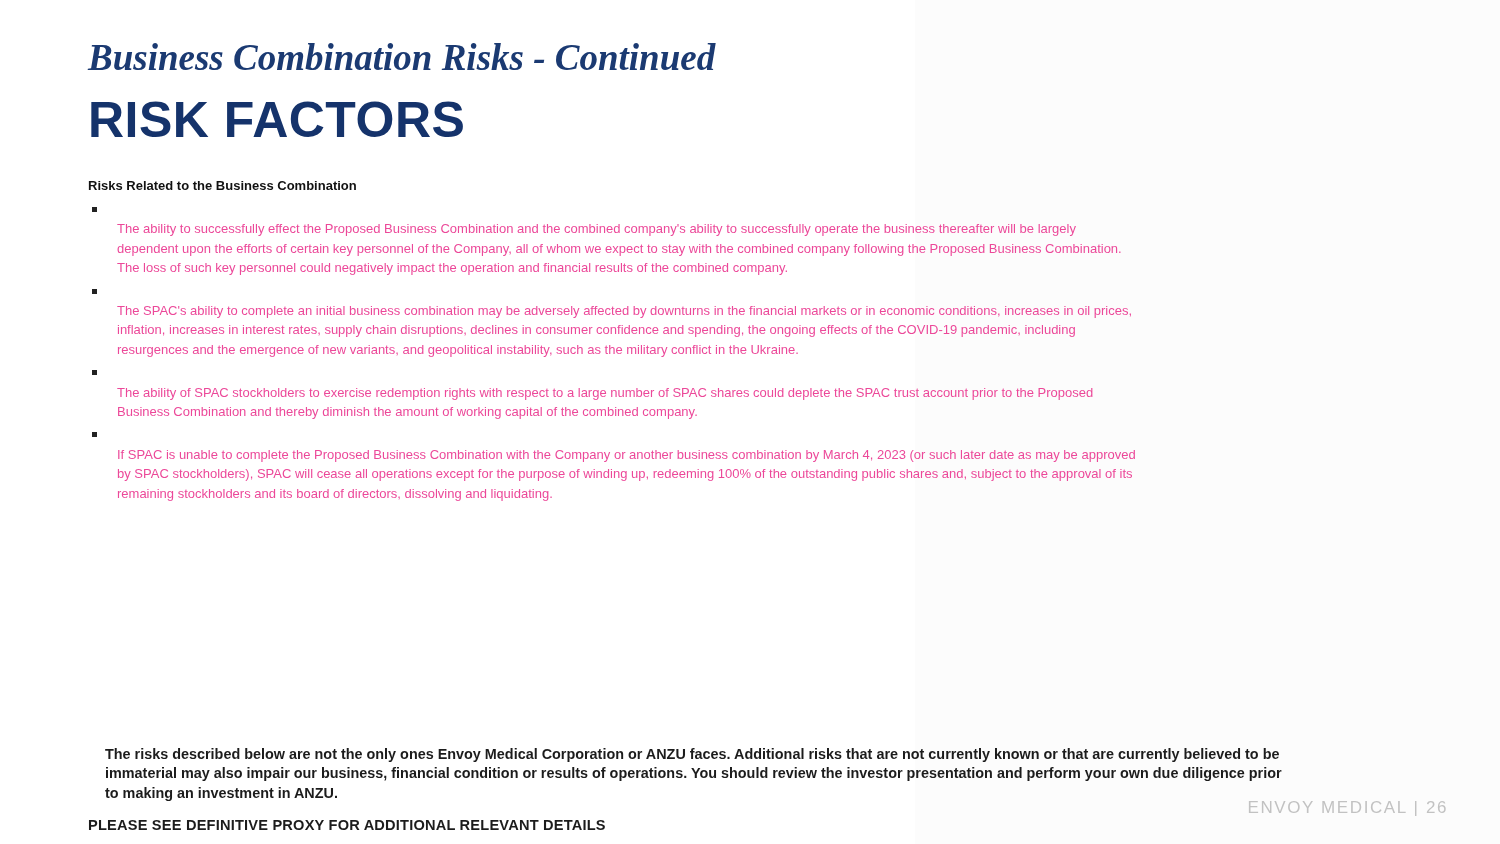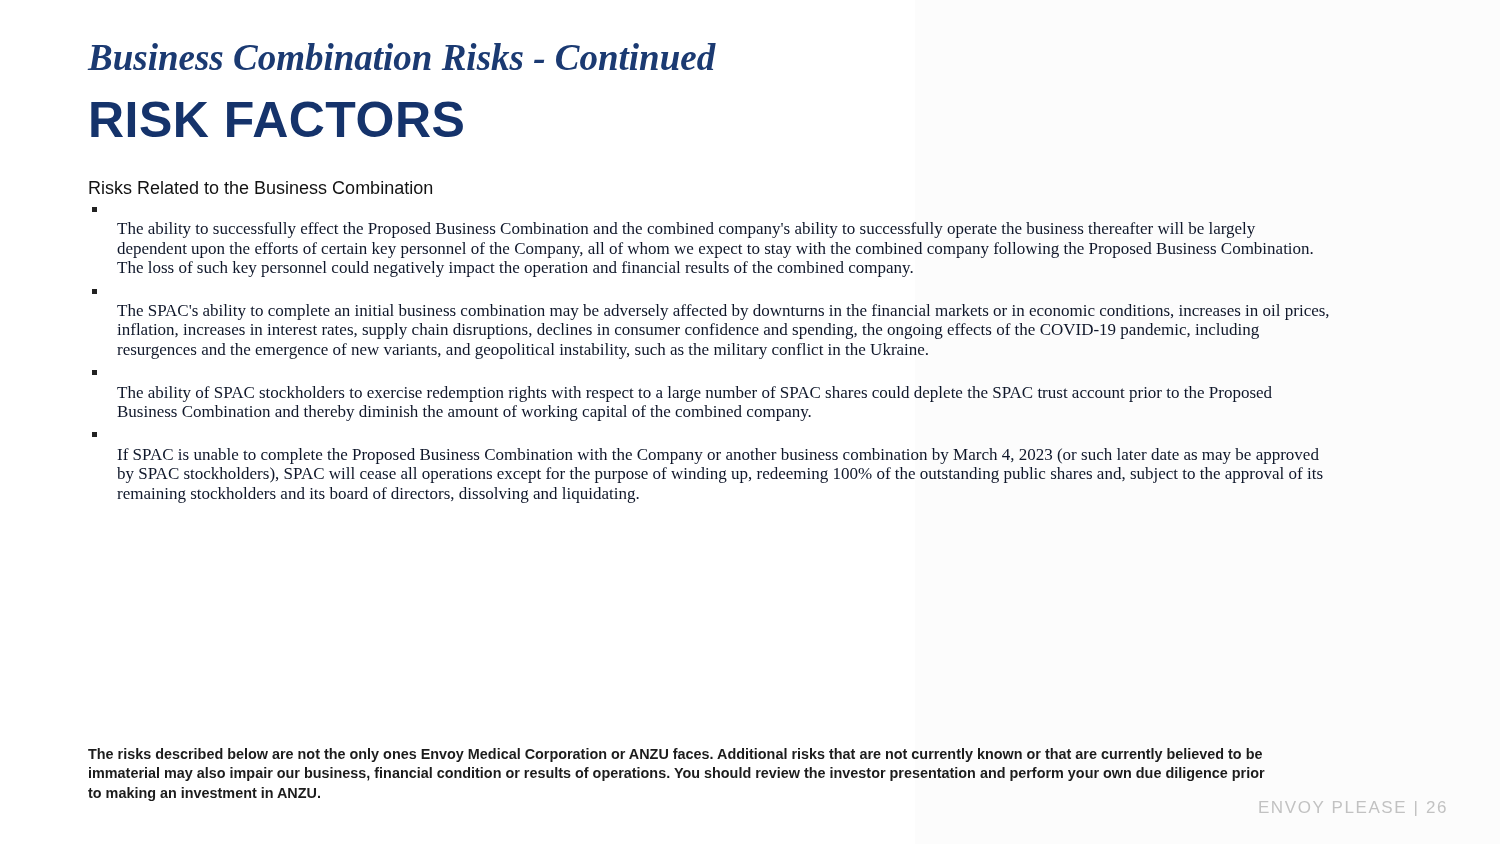--- a/index.html
+++ b/index.html
@@ -25,42 +25,41 @@
   }
   .page-title {
     position: absolute; left: 88px; top: 97px;
     font-size: 50px; line-height: 46px;
     font-weight: bold; letter-spacing: 0.5px;
     color: #15336b;
     white-space: nowrap;
   }
   .section-heading {
     position: absolute; left: 88px; top: 178px;
-    font-size: 18px; font-weight: normal; color: #121212;
+    font-size: 13px; font-weight: bold; color: #121212;
     white-space: nowrap;
   }
   .bullet-list {
     position: absolute; left: 88px; top: 200px; width: 1340px;
     list-style: none; margin: 0; padding: 0;
   }
   .bullet-item {
     position: relative;
     padding-left: 29px;
     margin-bottom: 4px;
-    font-size: 17px; line-height: 19.4px;
-    color: #0f172a;
+    font-size: 13px; line-height: 19.4px;
+    color: #ec4899;
     white-space: pre-line;
-    font-family: Liberation Serif, serif;
   }
   .bullet-square {
     position: absolute; left: 4px; top: 7px;
     width: 5px; height: 5px; background: #222222;
   }
   .disclaimer {
-    position: absolute; left: 88px; top: 745px; width: 1340px;
+    position: absolute; left: 105px; top: 745px; width: 1340px;
     font-size: 14.4px; line-height: 19.3px;
     font-weight: bold; color: #1c1c1c;
     white-space: pre-line;
   }
   .proxy-note {
     position: absolute; left: 88px; top: 817px;
     font-size: 14.6px; font-weight: bold; color: #1c1c1c;
     letter-spacing: 0.2px;
     white-space: nowrap;
   }
@@ -101,15 +100,16 @@
       <span class="bullet-square"></span><span>If SPAC is unable to complete the Proposed Business Combination with the Company or another business combination by March 4, 2023 (or such later date as may be approved
 by SPAC stockholders), SPAC will cease all operations except for the purpose of winding up, redeeming 100% of the outstanding public shares and, subject to the approval of its
 remaining stockholders and its board of directors, dissolving and liquidating.</span>
     </li>
   </ul>
 
   <div class="disclaimer">The risks described below are not the only ones Envoy Medical Corporation or ANZU faces. Additional risks that are not currently known or that are currently believed to be
 immaterial may also impair our business, financial condition or results of operations. You should review the investor presentation and perform your own due diligence prior
 to making an investment in ANZU.</div>
 
+  <div class="proxy-note">PLEASE SEE DEFINITIVE PROXY FOR ADDITIONAL RELEVANT DETAILS</div>
 
-  <div class="page-footer"><span>ENVOY PLEASE</span><span> | </span><span>26</span></div>
+  <div class="page-footer"><span>ENVOY MEDICAL</span><span> | </span><span>26</span></div>
 </div>
 
 </body></html>

